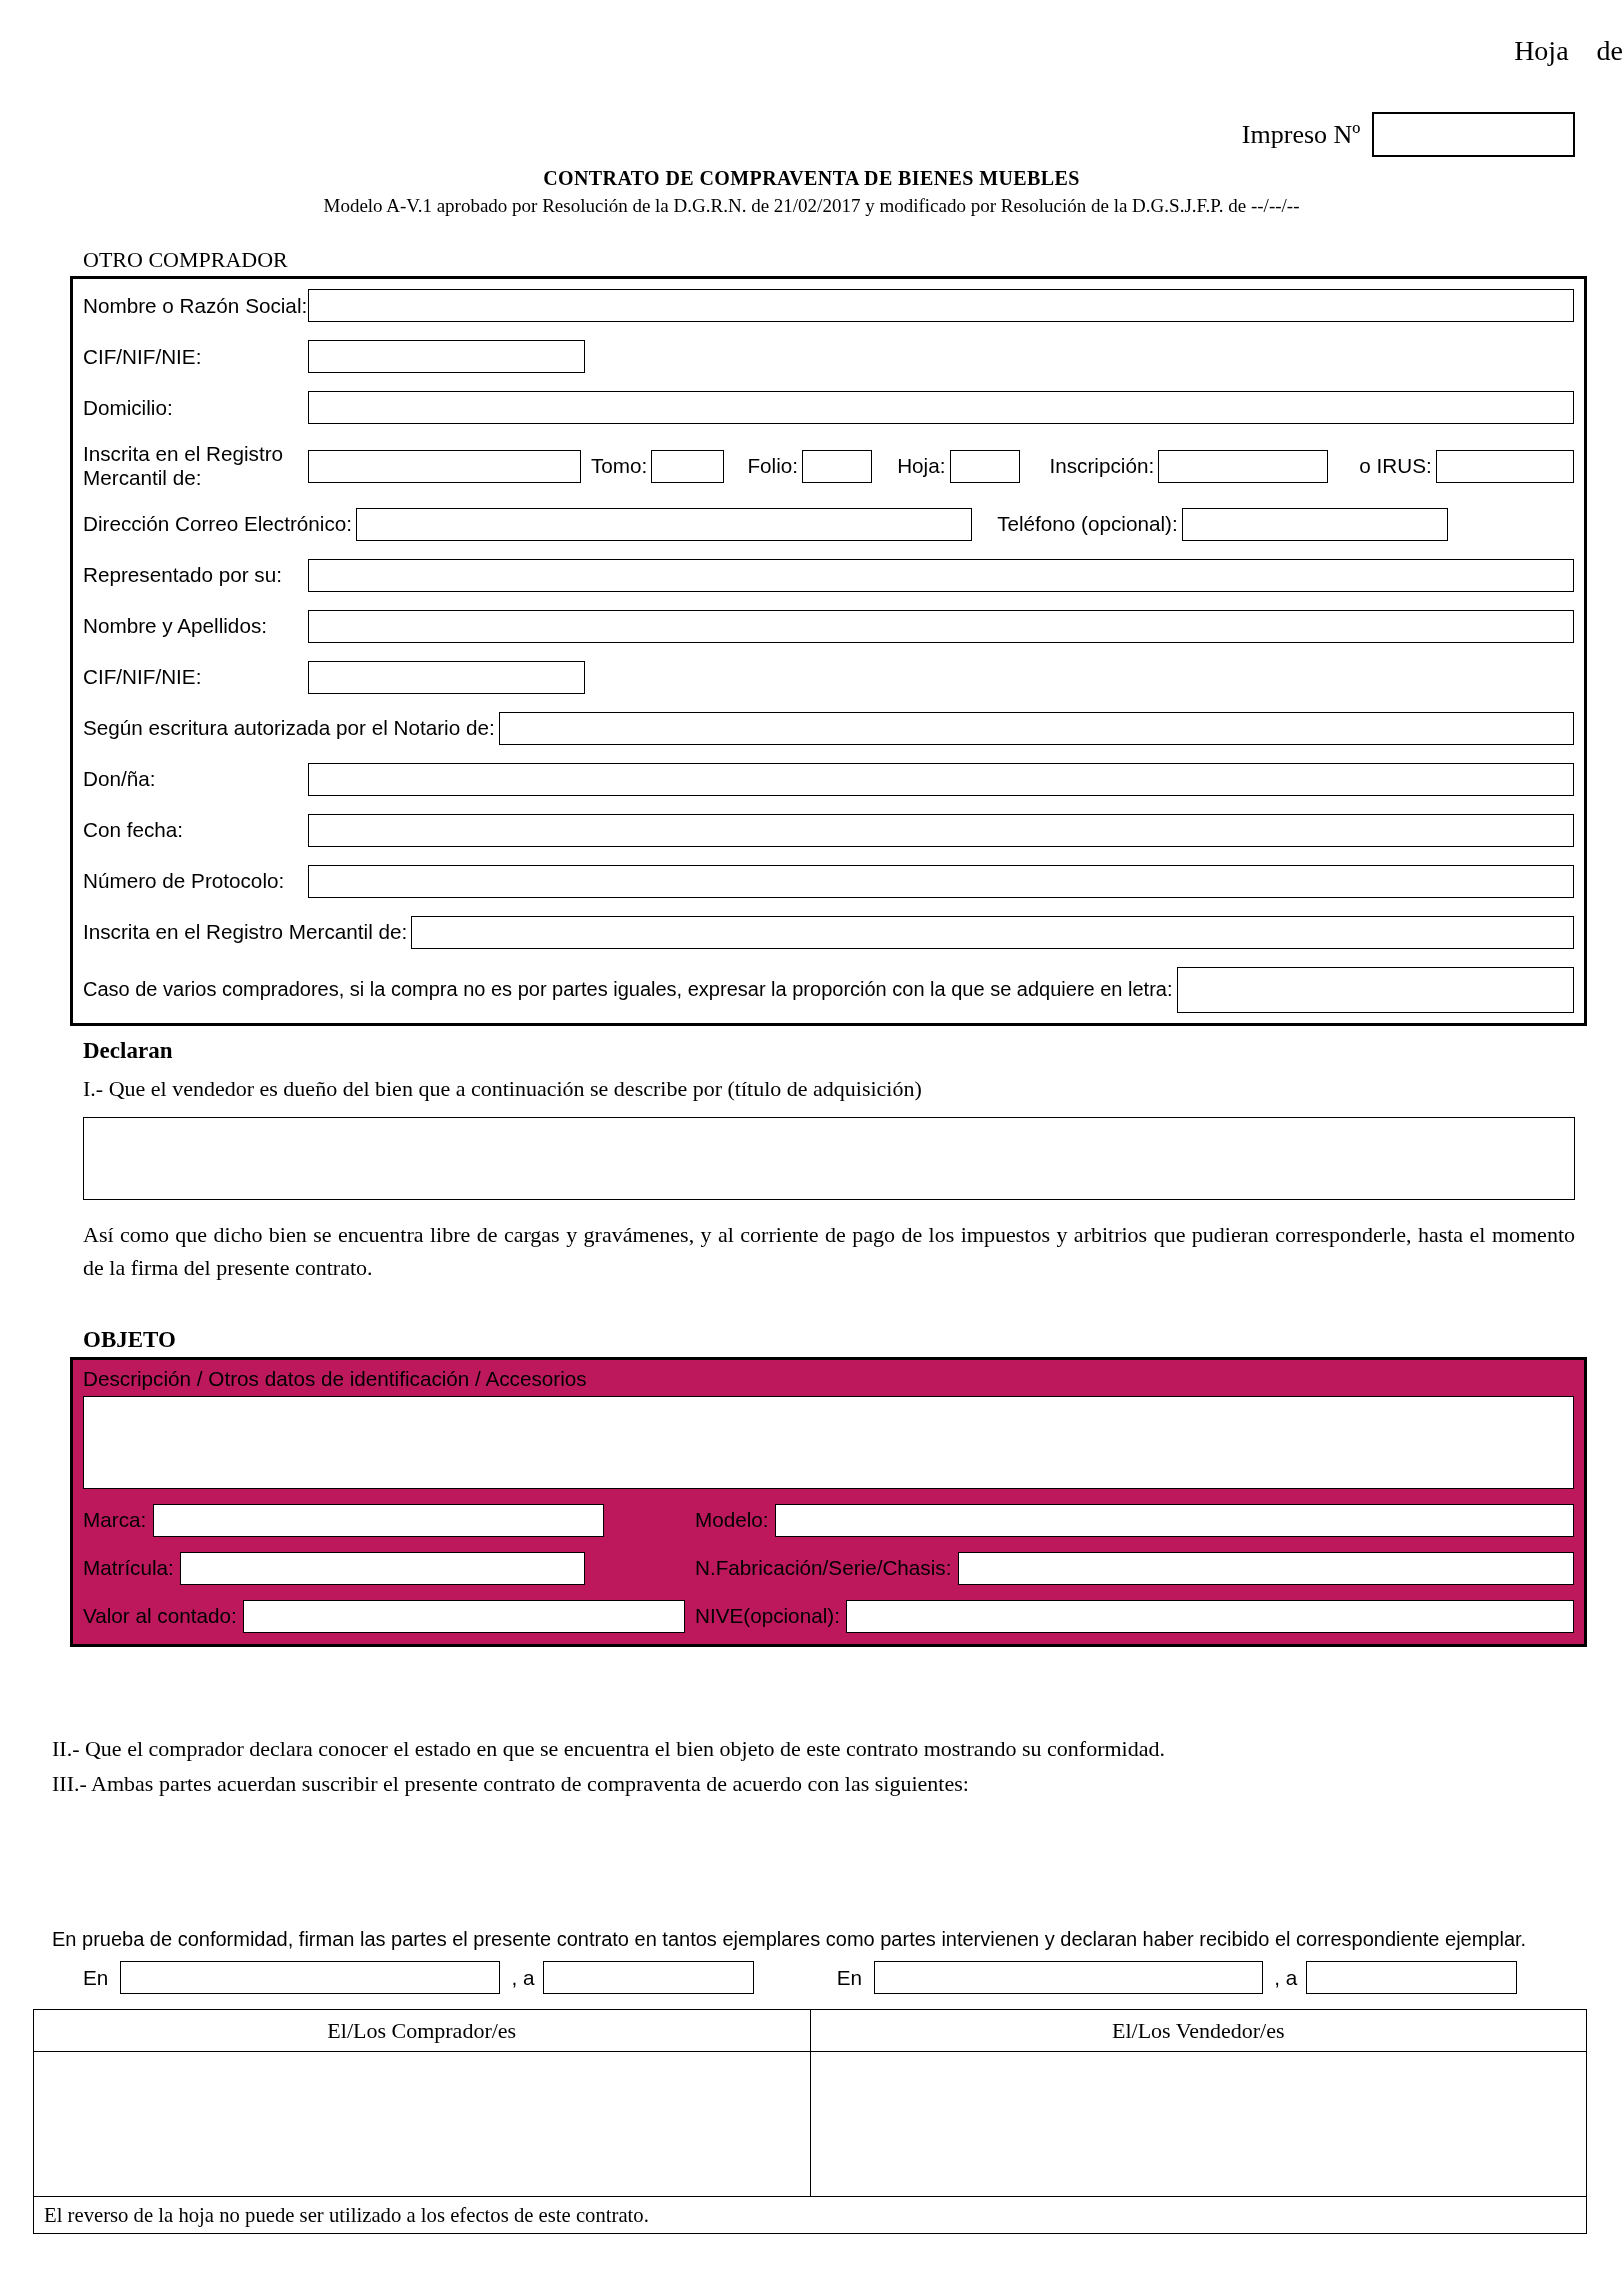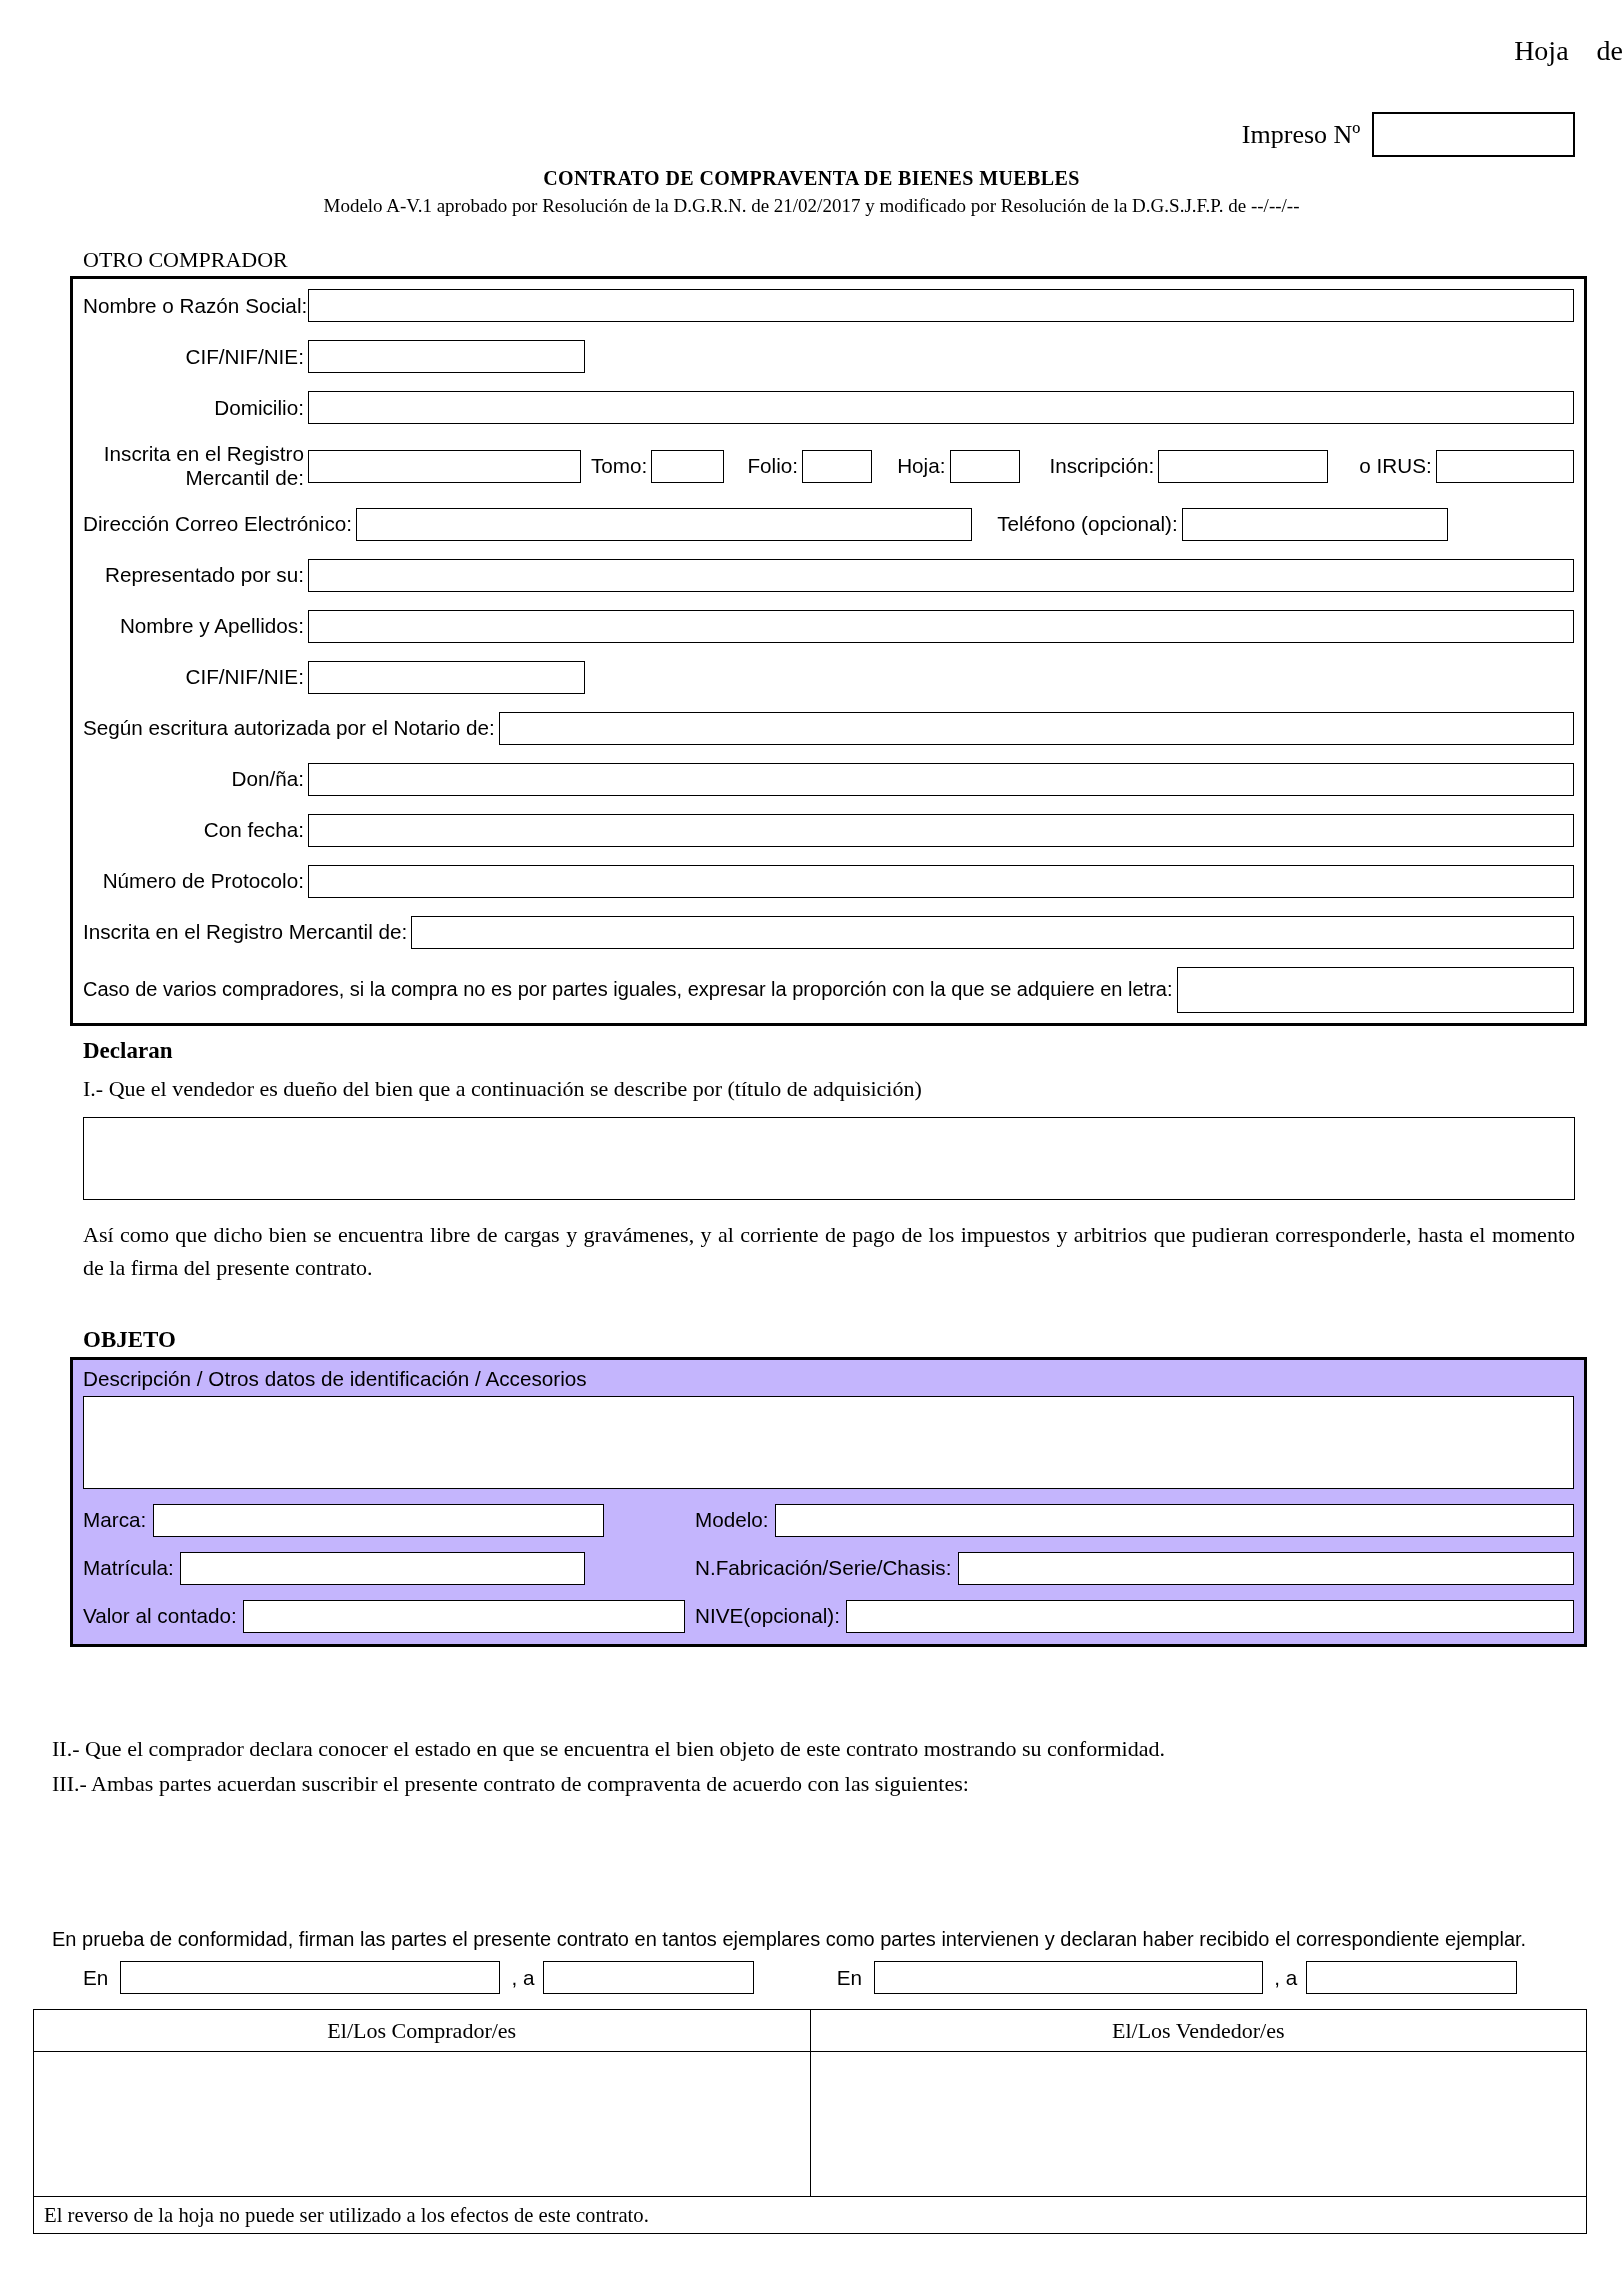--- a/index.html
+++ b/index.html
@@ -22,21 +22,21 @@
   .title { text-align: center; font-size: 20px; font-weight: bold; margin-top: 10px; letter-spacing: 0.4px; }
   .subtitle { text-align: center; font-size: 19px; margin-top: 5px; }
 
   
   .sec-title { font-size: 22px; margin: 30px 0 3.3px 83px; }
   .sec-title.bold { font-weight: bold; font-size: 23px; }
 
   
   .bigbox-frame { margin: 1.7px 36px 0 70px; border: 3.3px solid #000; padding: 10px; display: flex; flex-direction: column; gap: 18px; background: #fff; }
   .frow { display: flex; align-items: center; }
-  .lbl { font-family: "Liberation Sans", sans-serif; font-size: 20.7px; line-height: 1.15; text-align: right; padding-right: 4.1px; white-space: nowrap; }
+  .lbl { font-family: "Liberation Sans", sans-serif; font-size: 20.7px; line-height: 1.15; text-align: left; padding-right: 4.1px; white-space: nowrap; }
   .lbl.wrap { white-space: normal; }
   .lbl.left { text-align: left; padding-right: 6.6px; }
   .lbl.sm { font-size: 20px; }
   .lblw { width: 225px; flex-shrink: 0; }
   .inp { border: 1.7px solid #000; height: 33px; background: #fff; font-family: "Liberation Sans", sans-serif; font-size: 20px; padding: 0 5px; flex-shrink: 0; }
   .inp-tall { height: 46px; }
   .grow { flex: 1 1 auto; min-width: 0; }
 
   .w85 { width: 70px; } .w88 { width: 73px; } .w205 { width: 170px; }
   .w255 { width: 211px; } .w322 { width: 266px; } .w330 { width: 273px; }
@@ -48,21 +48,21 @@
   .ml38 { margin-left: 31px; } .ml100 { margin-left: 83px; }
 
   
   .text-block { font-size: 22px; margin-left: 83px; margin-right: 48px; margin-top: 11.6px; }
   .text-block.just { text-align: justify; line-height: 1.5; margin-top: 18px; }
   .heading-block { margin-top: 12.4px; }
   .desc-box { display: block; margin: 15px 48px 0 83px; width: calc(100% - 131px); height: 83px; border: 1.7px solid #000; background: #fff; resize: none; font-family: "Liberation Sans", sans-serif; font-size: 20px; padding: 5px 6.6px; }
 
   
   .objeto-title { margin-top: 43px; }
-  .objeto-frame { margin: 4.1px 36px 0 70px; border: 3.3px solid #000; padding: 6.6px 10px 11.6px 10px; background: #c4b5fd; }
+  .objeto-frame { margin: 4.1px 36px 0 70px; border: 3.3px solid #000; padding: 6.6px 10px 11.6px 10px; background: #be185d; }
   .desc-label { font-family: "Liberation Sans", sans-serif; font-size: 20.7px; }
   .obj-bigbox { display: block; width: 100%; height: 93px; border: 1.7px solid #000; background: #fff; resize: none; font-family: "Liberation Sans", sans-serif; font-size: 20px; padding: 5px 6.6px; margin-top: 5px; }
   .obj-row { display: flex; align-items: center; margin-top: 15px; }
   .obj-left { width: 612px; flex-shrink: 0; display: flex; align-items: center; }
   .obj-right { flex: 1; display: flex; align-items: center; min-width: 0; }
 
   
   .clause { font-size: 22px; margin-left: 52px; margin-right: 48px; }
   .clause-ii { margin-top: 89px; }
   .clause-iii { margin-top: 9px; }

